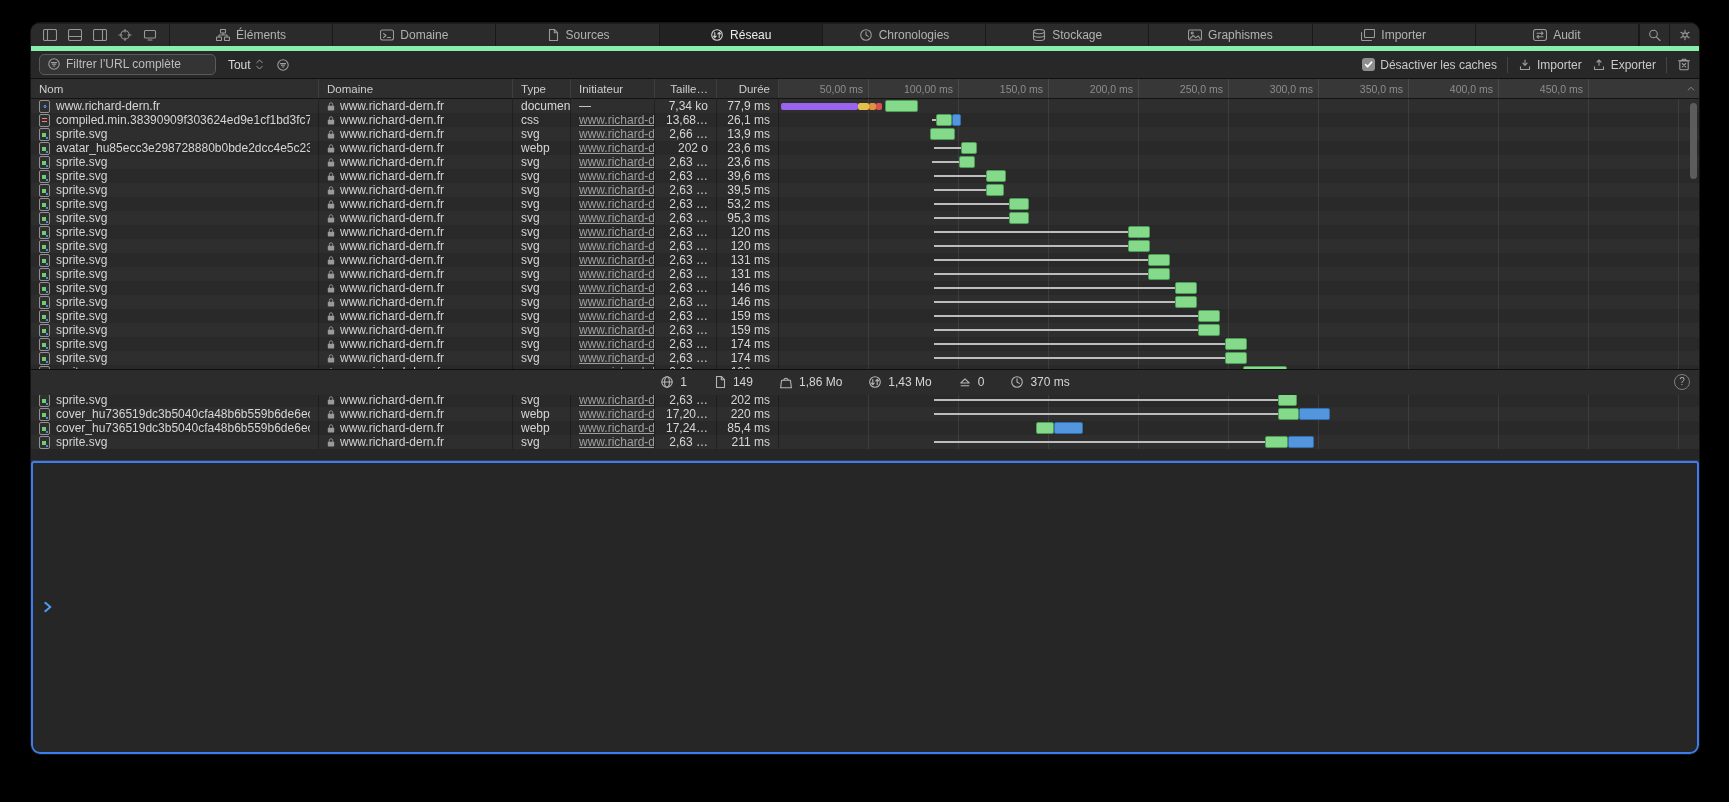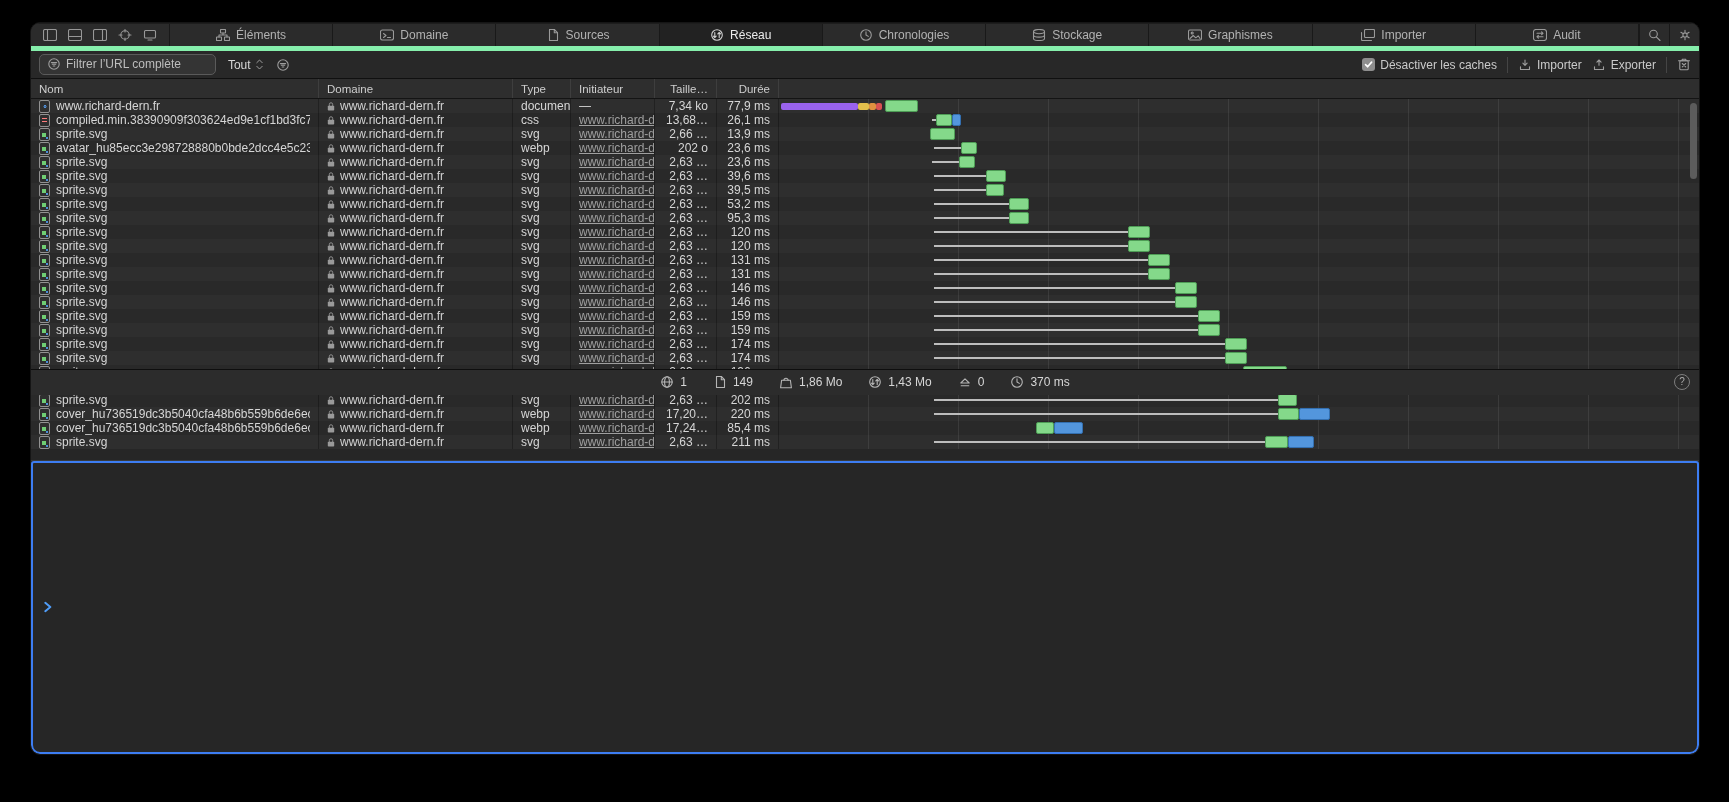--- a/index.html
+++ b/index.html
@@ -300,20 +300,34 @@
     </div>
 
     <div class="grid">
       <div class="grid-header">
         <div class="hcol c0">Nom</div>
         <div class="hcol c1">Domaine</div>
         <div class="hcol c2">Type</div>
         <div class="hcol c3">Initiateur</div>
         <div class="hcol c4">Taille…</div>
         <div class="hcol c5">Durée</div>
+        <div class="ruler" id="ruler">
+          <span class="scrolltop"><svg viewBox="0 0 12 8" width="10" height="7" fill="none" stroke="currentColor" stroke-width="1.1" stroke-linecap="round" stroke-linejoin="round">
+                <path d="M2.5 6l3.5-3.5L9.5 6"></path>
+              </svg></span>
+        <div class="tick" style="left: 0px;">50,00 ms</div>
+            <div class="tick" style="left: 90px;">100,00 ms</div>
+            <div class="tick" style="left: 180px;">150,0 ms</div>
+            <div class="tick" style="left: 270px;">200,0 ms</div>
+            <div class="tick" style="left: 360px;">250,0 ms</div>
+            <div class="tick" style="left: 450px;">300,0 ms</div>
+            <div class="tick" style="left: 540px;">350,0 ms</div>
+            <div class="tick" style="left: 630px;">400,0 ms</div>
+            <div class="tick" style="left: 720px;">450,0 ms</div>
+          </div>
       </div>
       <div class="rows" id="rows">
   <div class="row">
     <div class="rcell c0 c-name">
               <span class="ficon icon-html"></span>
               <span class="nm">www.richard-dern.fr</span>
             </div>
     <div class="rcell c1 c-dom">
               <span class="lk">
                 <svg viewBox="0 0 10 12" width="8" height="11" fill="none" stroke="currentColor" stroke-width="1.1" stroke-linecap="round" stroke-linejoin="round">

